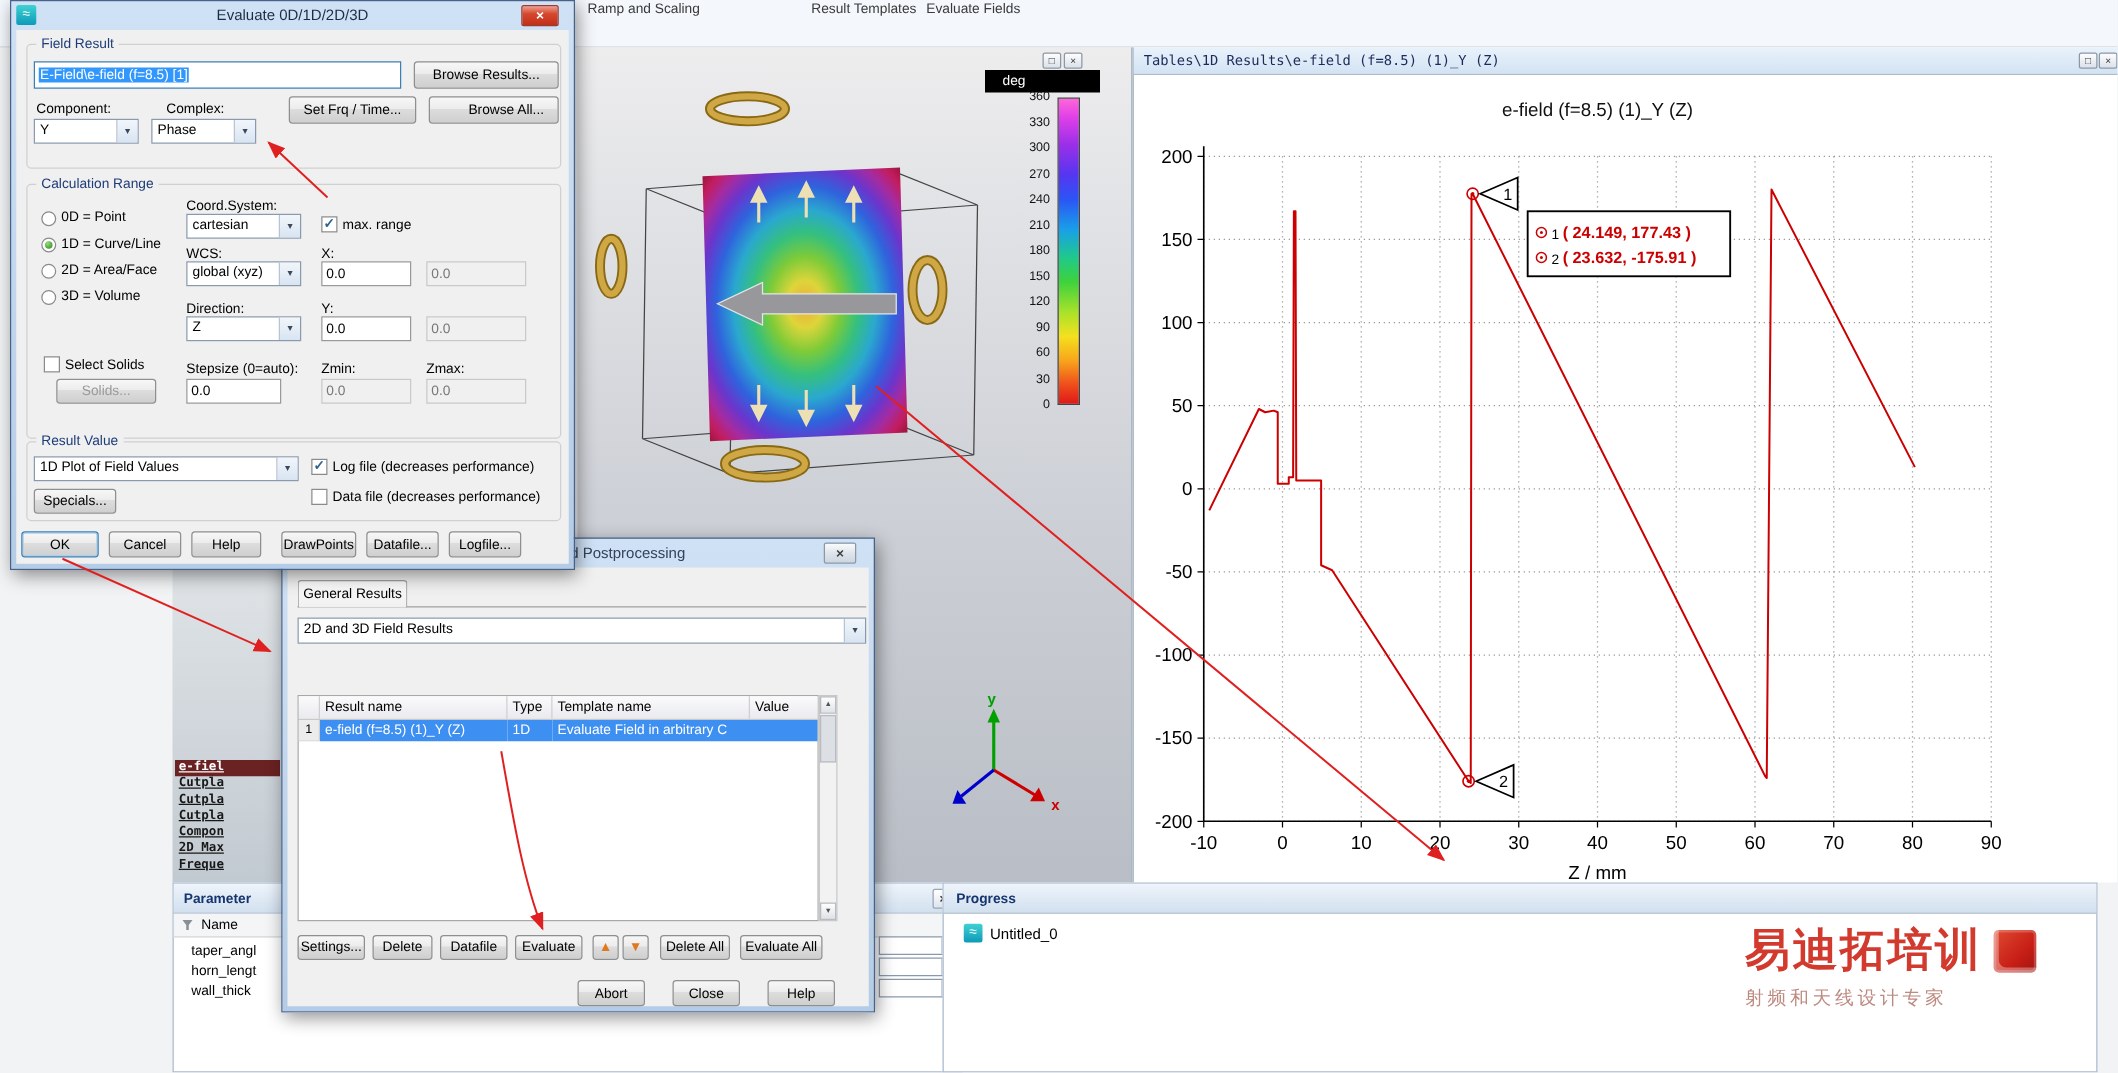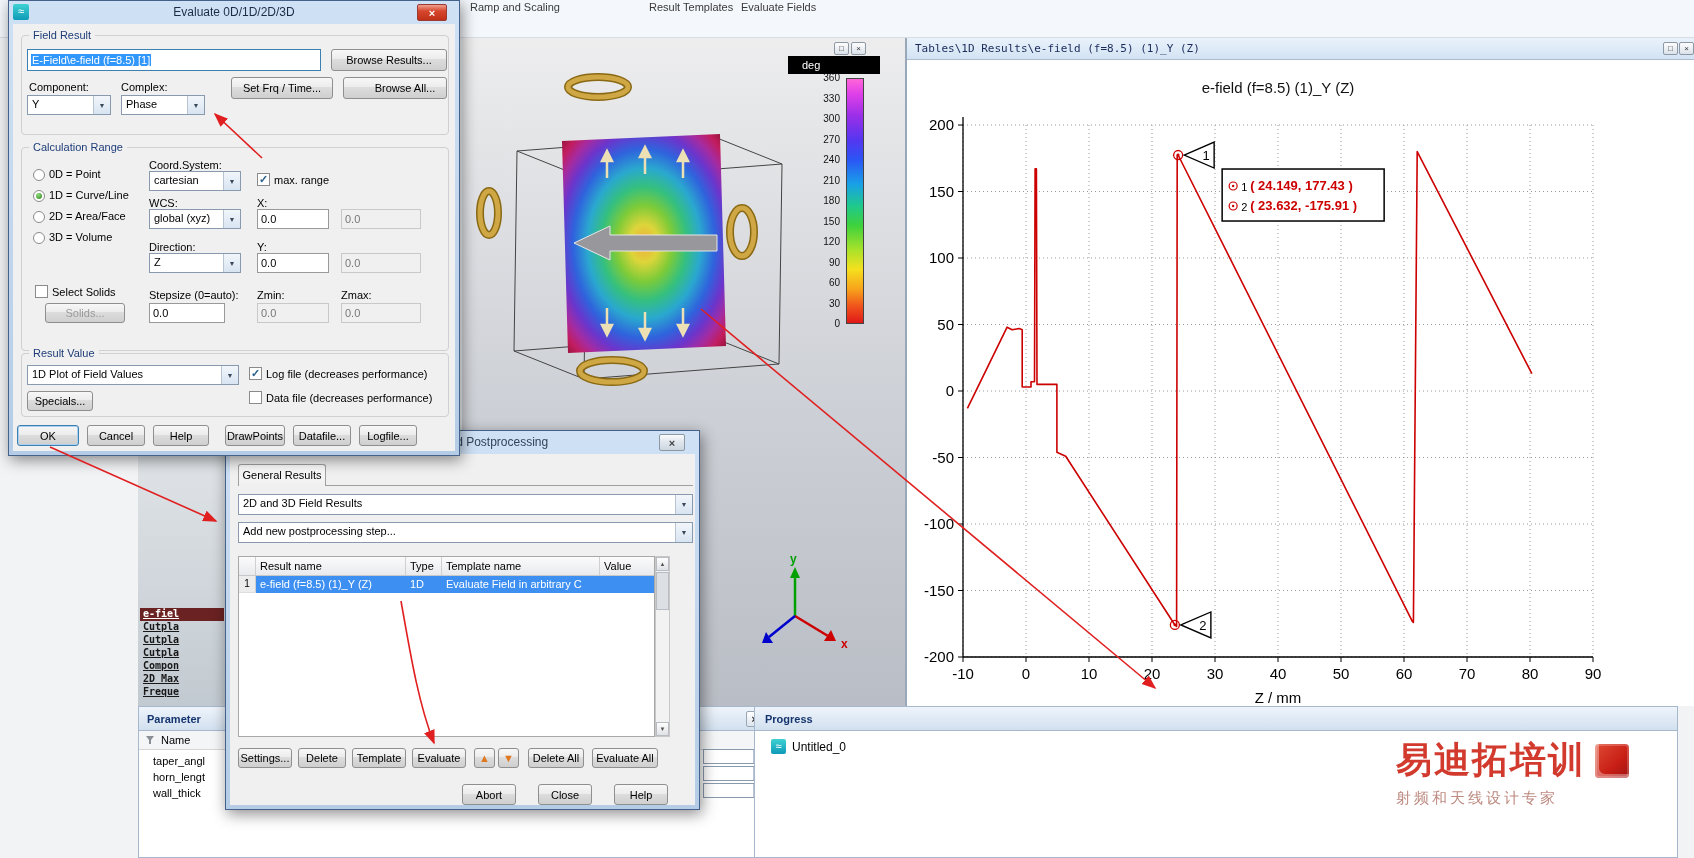--- a/index.html
+++ b/index.html
@@ -306,24 +306,20 @@
 
   <div class="abs" style="left:12px;top:54px;width:455px;height:1px;background:#a0a0a0;"></div>
   <div class="abs" style="left:12px;top:33px;width:88px;height:22px;background:linear-gradient(#fcfcfc,#f0f0f0);border:1px solid #a0a0a0;border-bottom:none;border-radius:3px 3px 0 0;text-align:center;padding-top:4px;">
     <span>General Results</span>
   </div>
 
   <div class="combo" style="left:12px;top:63px;width:455px;height:21px;">
     <span class="txt">2D and 3D Field Results</span>
     <span class="arrowbox">▼</span>
   </div>
-  <div class="combo" style="left:12px;top:91px;width:455px;height:21px;">
-    <span class="txt">Add new postprocessing step...</span>
-    <span class="arrowbox">▼</span>
-  </div>
 
   <div class="pp-table" style="left:12px;top:125px;width:417px;height:181px;">
     <div class="pp-hrow">
       <div class="pp-hcell" style="width:17px;"></div>
       <div class="pp-hcell" style="width:150px;">Result name</div>
       <div class="pp-hcell" style="width:36px;">Type</div>
       <div class="pp-hcell" style="width:158px;">Template name</div>
       <div class="pp-hcell" style="width:54px;border-right:none;">Value</div>
     </div>
     <div class="pp-row">
@@ -335,21 +331,21 @@
     </div>
   </div>
   <div class="sbar" style="left:429px;top:125px;height:181px;">
     <div class="sbtn" style="top:0;">▲</div>
     <div class="sthumb" style="top:15px;"></div>
     <div class="sbtn" style="bottom:0;">▼</div>
   </div>
 
   <div class="btn" style="left:12px;top:317px;width:54px;height:20px;">Settings...</div>
   <div class="btn" style="left:72px;top:317px;width:48px;height:20px;">Delete</div>
-  <div class="btn" style="left:126px;top:317px;width:54px;height:20px;">Template</div>
+  <div class="btn" style="left:126px;top:317px;width:54px;height:20px;">Datafile</div>
   <div class="btn" style="left:186px;top:317px;width:54px;height:20px;">Evaluate</div>
   <div class="btn" style="left:248px;top:317px;width:21px;height:20px;color:#e07820;font-weight:bold;">▲</div>
   <div class="btn" style="left:272px;top:317px;width:21px;height:20px;color:#e07820;font-weight:bold;">▼</div>
   <div class="btn" style="left:302px;top:317px;width:56px;height:20px;">Delete All</div>
   <div class="btn" style="left:366px;top:317px;width:66px;height:20px;">Evaluate All</div>
 
   <div class="btn" style="left:236px;top:353px;width:54px;height:21px;">Abort</div>
   <div class="btn" style="left:312px;top:353px;width:54px;height:21px;">Close</div>
   <div class="btn" style="left:388px;top:353px;width:54px;height:21px;">Help</div>
 </div>
@@ -362,21 +358,21 @@
   </div>
   <div class="dlg-body"></div>
 
   <div class="group" style="left:12px;top:34px;width:428px;height:100px;"></div>
   <div class="grouplabel" style="left:20px;top:28px;">Field Result</div>
   <div class="input focus" style="left:18px;top:48px;width:294px;height:22px;">
     <span class="seltext">E-Field\e-field (f=8.5) [1]</span>
   </div>
   <div class="btn" style="left:322px;top:48px;width:116px;height:22px;">Browse Results...</div>
   <div class="lbl" style="left:20px;top:80px;">Component:</div>
-  <div class="lbl" style="left:112px;top:80px;">Complex:</div>
+  <div class="lbl" style="left:124px;top:80px;">Complex:</div>
   <div class="combo" style="left:18px;top:94px;width:84px;height:20px;">
     <span class="txt">Y</span>
     <span class="arrowbox">▼</span>
   </div>
   <div class="combo" style="left:112px;top:94px;width:84px;height:20px;">
     <span class="txt">Phase</span>
     <span class="arrowbox">▼</span>
   </div>
   <div class="btn" style="left:222px;top:76px;width:102px;height:22px;">Set Frq / Time...</div>
   <div class="btn" style="left:334px;top:76px;width:104px;height:22px;padding-left:20px;">Browse All...</div>

